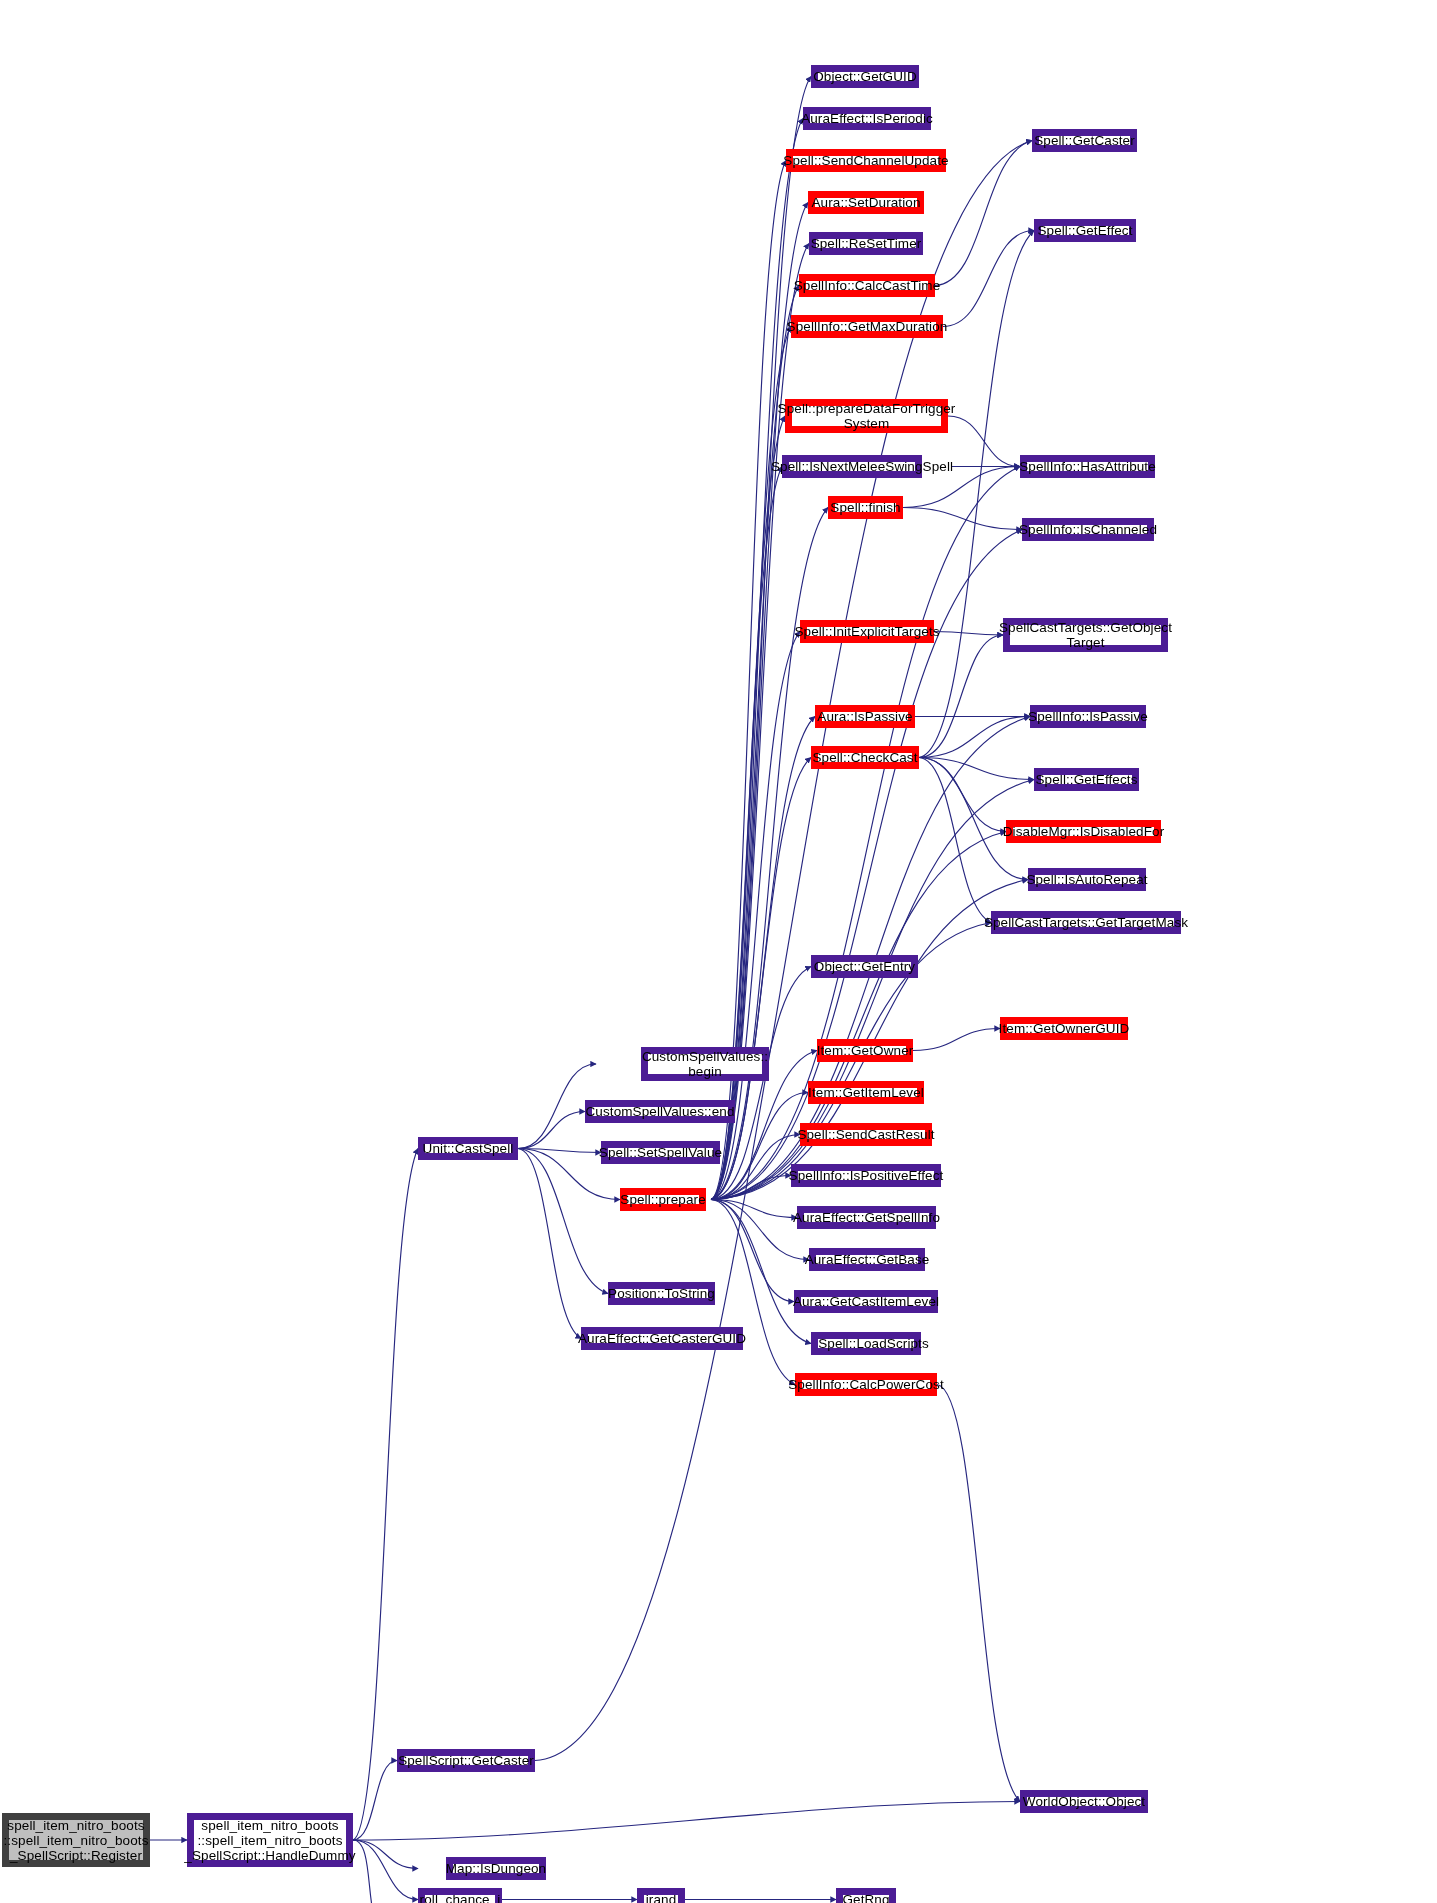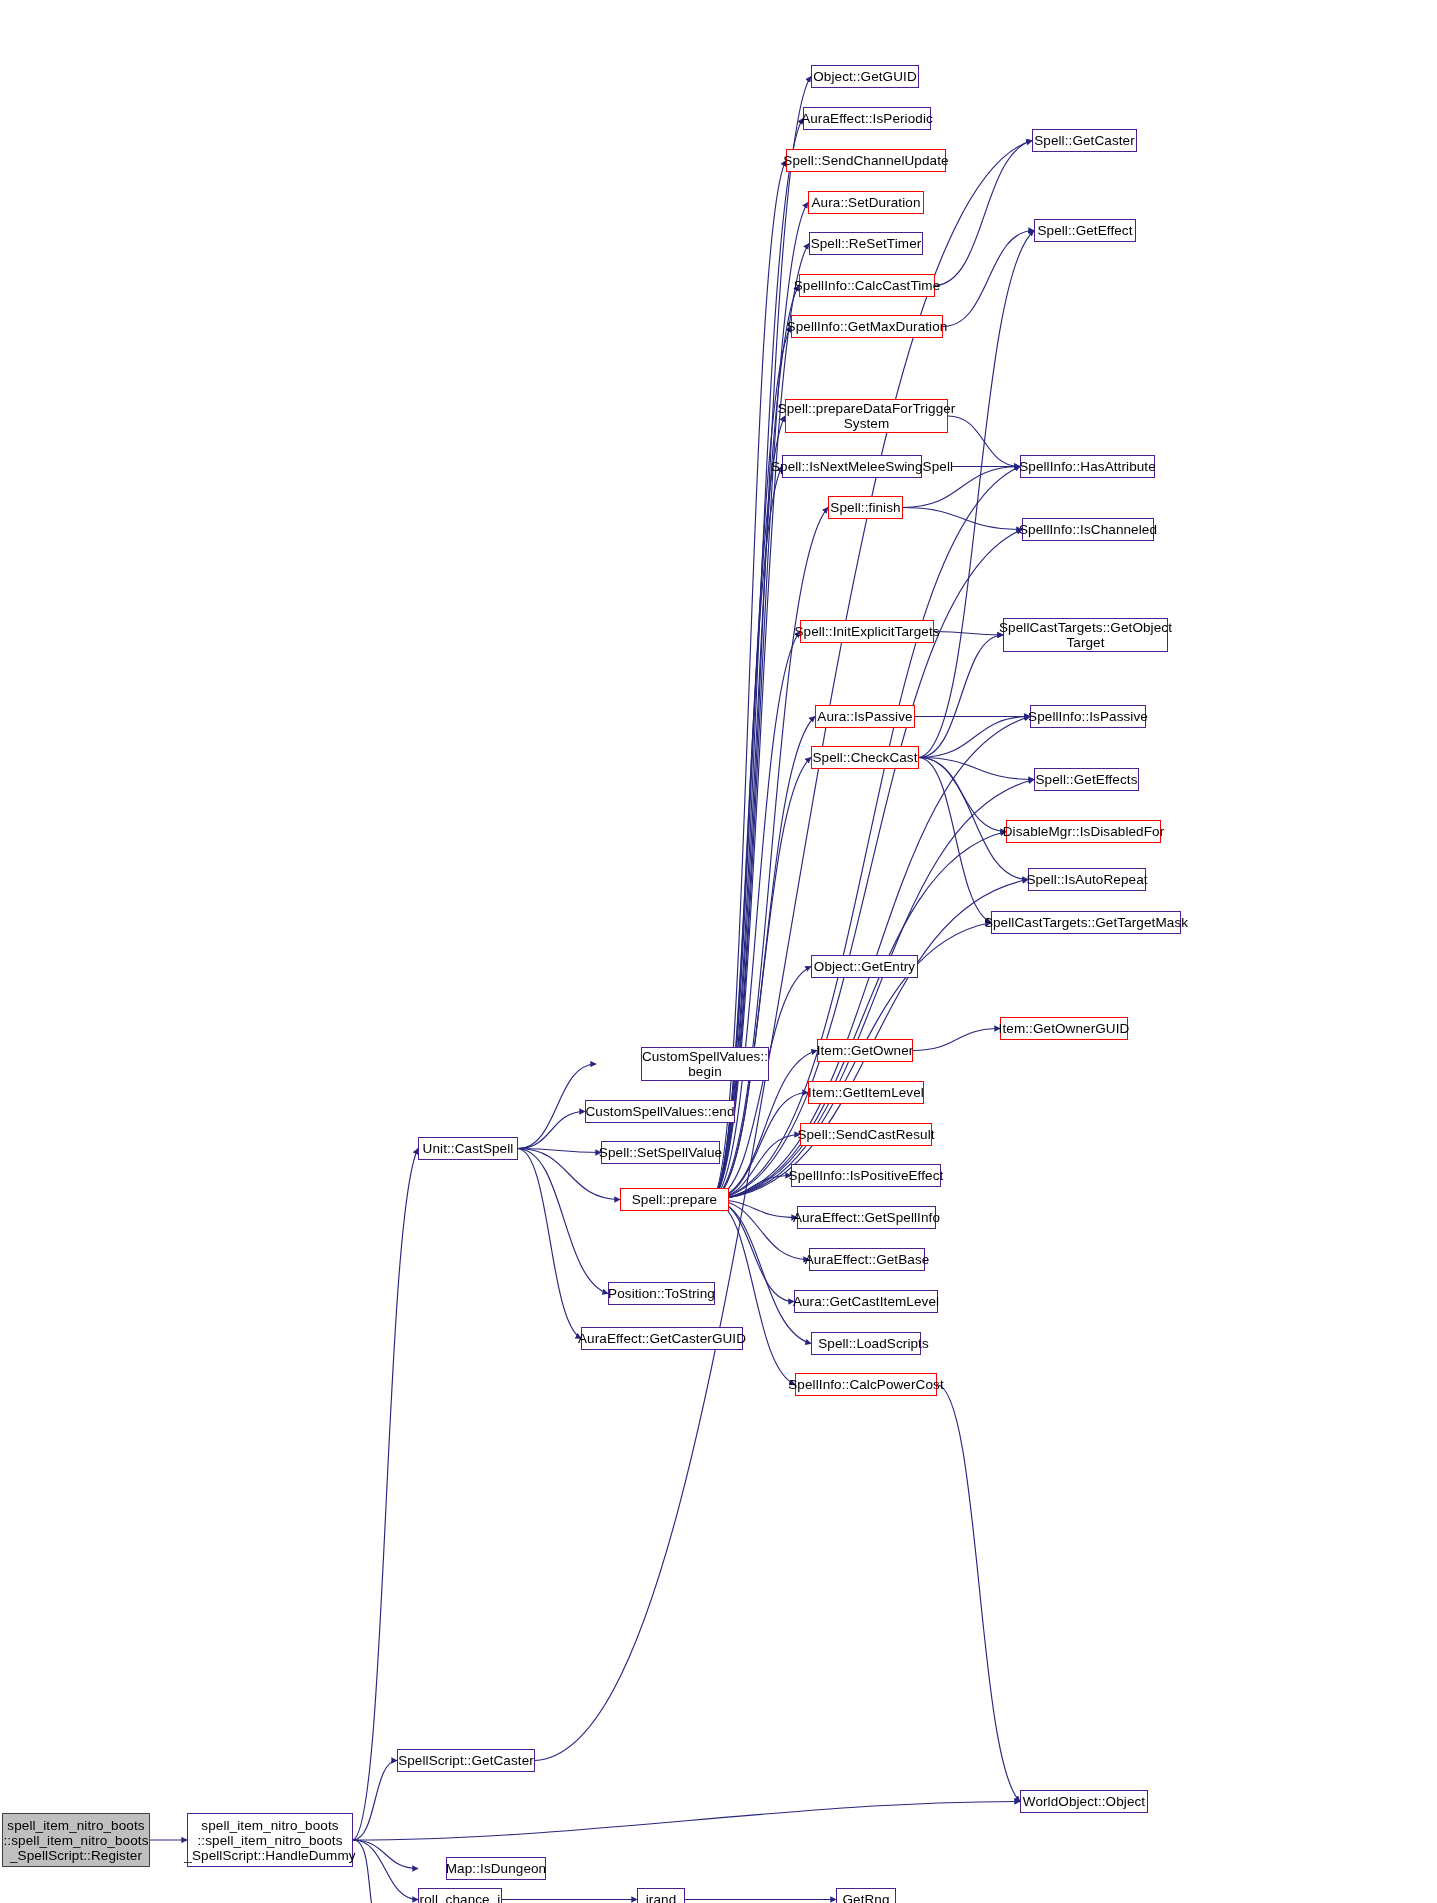--- a/index.html
+++ b/index.html
@@ -22,21 +22,21 @@
     overflow: visible;
   }
   .node {
     position: absolute;
     box-sizing: border-box;
     display: flex;
     align-items: center;
     justify-content: center;
     text-align: center;
     background: #ffffff;
-    border: 1px solid #4c1d95;
+    border: 7px solid #4c1d95;
     color: #000000;
     font-size: 13.5px;
     line-height: 15px;
     letter-spacing: 0.1px;
     white-space: pre-line;
     padding: 0 4px;
   }
   .node.red { border-color: #ff0000; }
   .node.root {
     background: #bfbfbf;
@@ -129,21 +129,21 @@
       <div class="node" style="left: 418px; top: 1857px; width: 100px; height: 23px; margin-left: 28px;">Map::IsDungeon</div>
       <div class="node" style="left: 418px; top: 1888px; width: 84px; height: 23px;">roll_chance_i</div>
       <div class="node" style="left: 637px; top: 1888px; width: 48px; height: 23px;">irand</div>
       <div class="node" style="left: 836px; top: 1888px; width: 60px; height: 23px;">GetRng</div>
       <div class="node" style="left: 596px; top: 1047px; width: 128px; height: 34px; margin-left: 45px;">CustomSpellValues::
 begin</div>
       <div class="node" style="left: 585px; top: 1100px; width: 150px; height: 23px;">CustomSpellValues::end</div>
       <div class="node" style="left: 601px; top: 1141px; width: 119px; height: 23px;">Spell::SetSpellValue</div>
       <div class="node" style="left: 608px; top: 1282px; width: 107px; height: 23px;">Position::ToString</div>
       <div class="node" style="left: 581px; top: 1327px; width: 162px; height: 23px;">AuraEffect::GetCasterGUID</div>
-      <div class="node red" style="left: 620px; top: 1188px; width: 109px; height: 23px;">Spell::prepare</div>
+      <div class="node red" style="left: 620px; top: 1188px; width: 86px; height: 23px;">Spell::prepare</div>
       <div class="node" style="left: 811px; top: 65px; width: 108px; height: 23px;">Object::GetGUID</div>
       <div class="node" style="left: 803px; top: 107px; width: 128px; height: 23px;">AuraEffect::IsPeriodic</div>
       <div class="node red" style="left: 786px; top: 149px; width: 160px; height: 23px;">Spell::SendChannelUpdate</div>
       <div class="node red" style="left: 808px; top: 191px; width: 116px; height: 23px;">Aura::SetDuration</div>
       <div class="node" style="left: 809px; top: 232px; width: 114px; height: 23px;">Spell::ReSetTimer</div>
       <div class="node red" style="left: 799px; top: 274px; width: 136px; height: 23px;">SpellInfo::CalcCastTime</div>
       <div class="node red" style="left: 791px; top: 315px; width: 152px; height: 23px;">SpellInfo::GetMaxDuration</div>
       <div class="node red" style="left: 785px; top: 399px; width: 163px; height: 34px;">Spell::prepareDataForTrigger
 System</div>
       <div class="node" style="left: 782px; top: 455px; width: 140px; height: 23px; padding-left: 24px;">Spell::IsNextMeleeSwingSpell</div>

